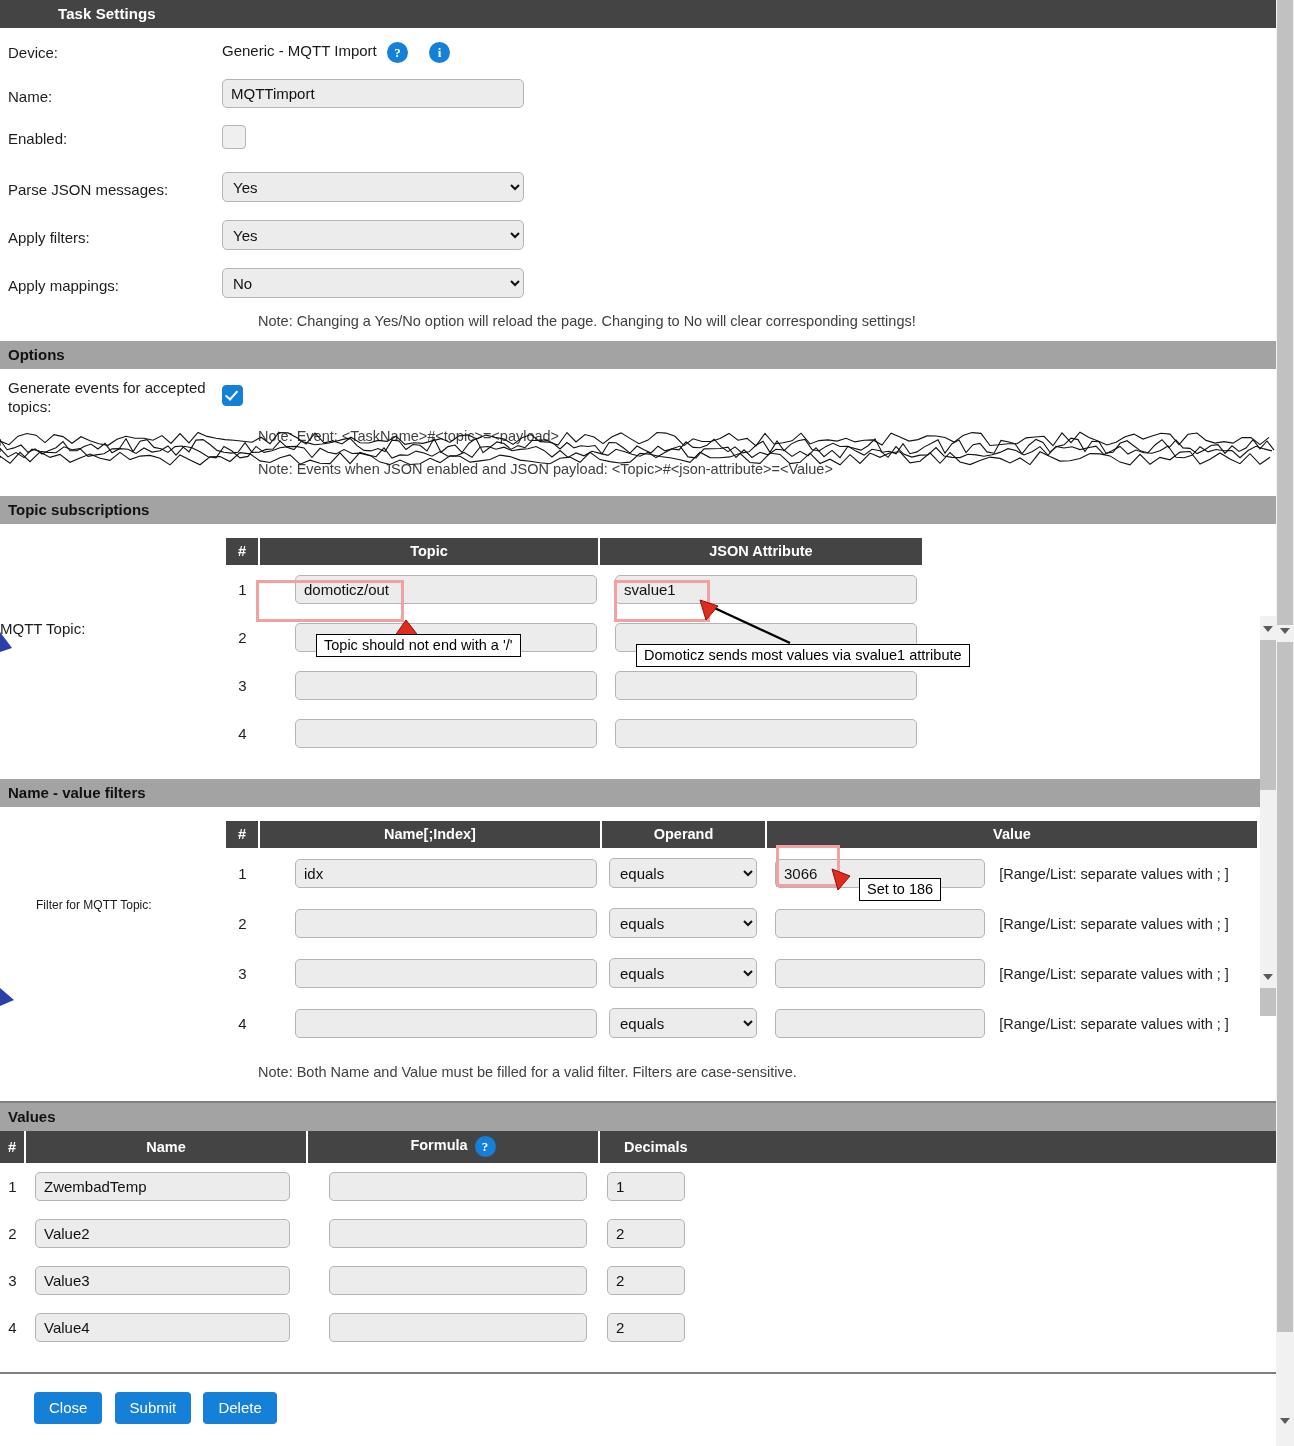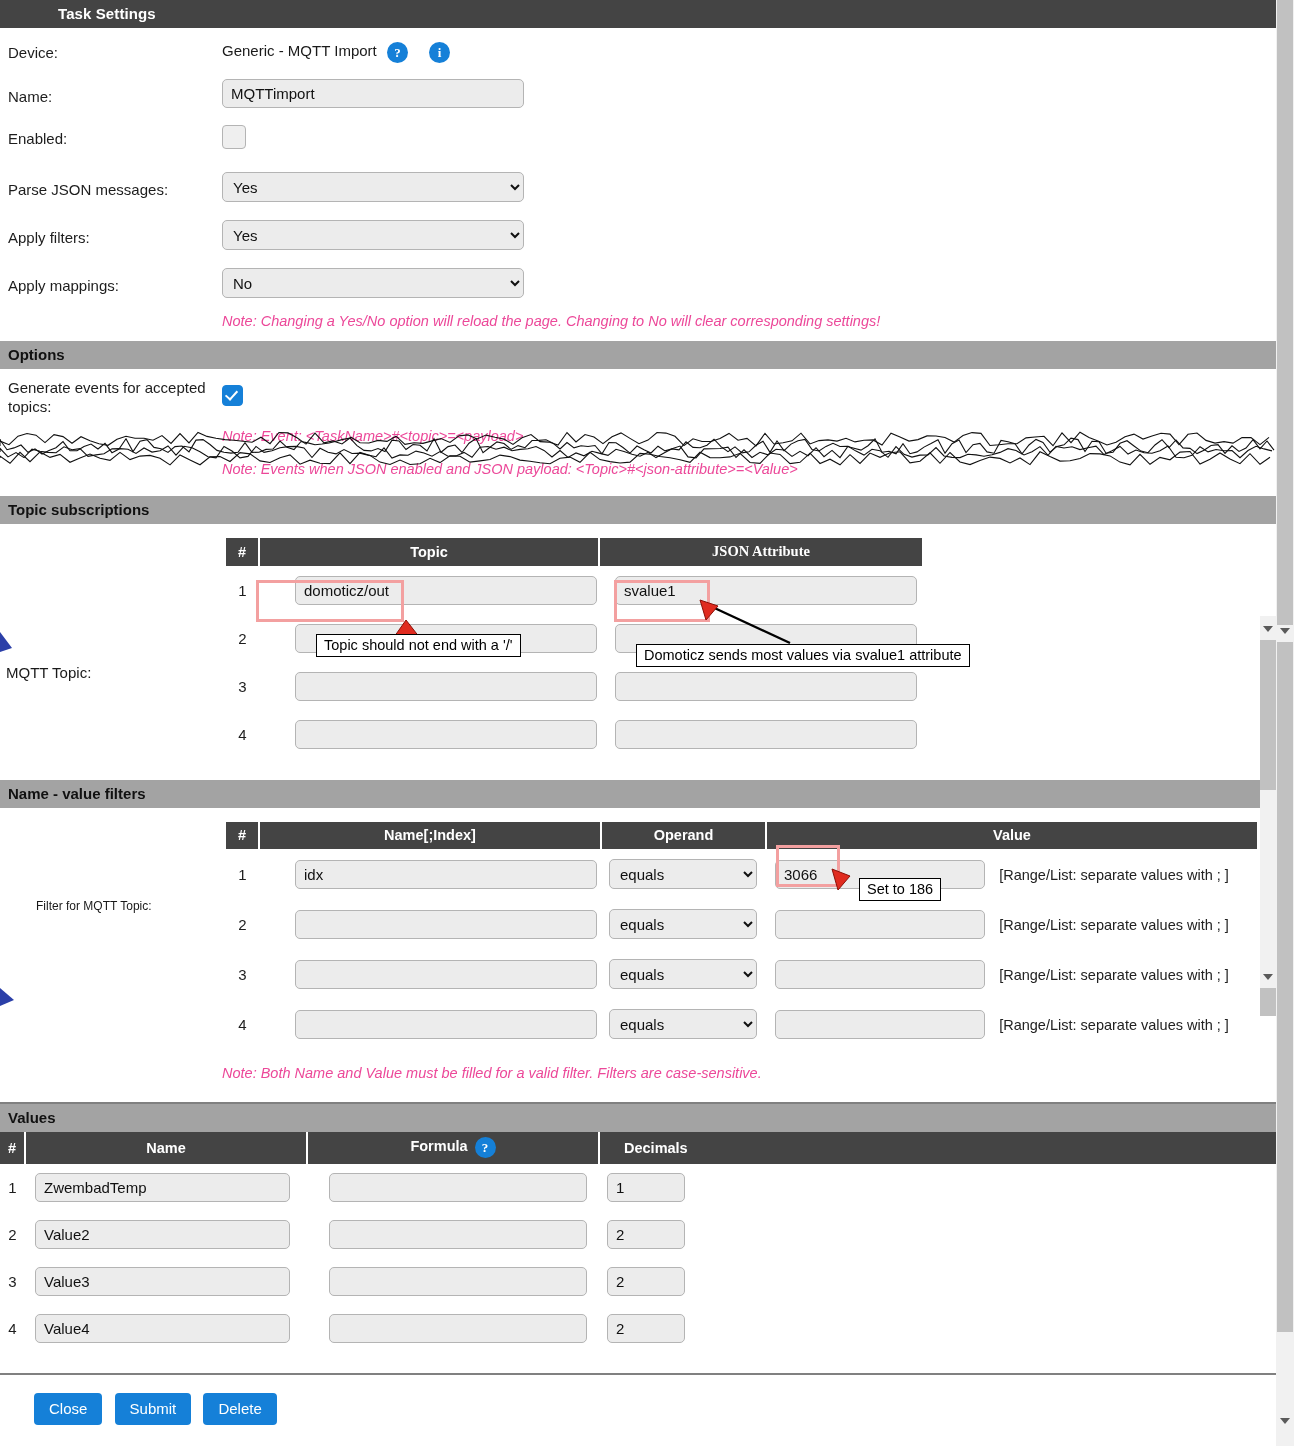--- a/index.html
+++ b/index.html
@@ -73,23 +73,23 @@
     background: #ececec;
     border: 1px solid #b4b4b4;
     border-radius: 5px;
     padding: 3px 6px;
     box-sizing: border-box;
     height: 30px;
     width: 302px;
     outline: none;
   }
   .note {
-    font-style: italic;
-    color: #ec4899;
+    color: #404040;
     font-size: 14.5px;
+    margin-left: 36px;
   }
   
   .badge {
     display: inline-block;
     width: 21px; height: 21px;
     border-radius: 50%;
     background: #1580d8;
     color: #fff;
     font-size: 13px;
     font-weight: bold;
@@ -308,27 +308,27 @@
         <path d="M0,446 L0,439.9 L7,449.7 L14,447.9 L21,445.0 L28,452.3 L35,448.9 L42,454.0 L49,450.5 L56,447.7 L63,441.6 L70,450.8 L77,450.8 L84,446.5 L91,444.0 L98,449.0 L105,443.3 L112,452.7 L119,449.0 L126,438.8 L133,451.6 L140,441.3 L147,439.6 L154,447.4 L161,448.8 L168,452.4 L175,446.6 L182,446.0 L189,451.8 L196,440.1 L203,439.6 L210,444.5 L217,450.4 L224,452.2 L231,453.1 L238,452.2 L245,442.6 L252,452.4 L259,452.2 L266,449.4 L273,449.0 L280,441.1 L287,447.3 L294,449.5 L301,441.5 L308,442.9 L315,444.7 L322,444.0 L329,443.0 L336,441.2 L343,439.4 L350,438.1 L357,445.6 L364,450.4 L371,450.9 L378,448.6 L385,451.5 L392,440.2 L399,441.0 L406,449.5 L413,444.5 L420,445.3 L427,451.0 L434,438.6 L441,452.3 L448,446.6 L455,445.0 L462,452.5 L469,443.2 L476,438.6 L483,452.7 L490,447.2 L497,441.9 L504,443.5 L511,449.4 L518,445.6 L525,447.7 L532,440.5 L539,440.4 L546,439.8 L553,443.1 L560,448.9 L567,442.5 L574,447.9 L581,445.8 L588,446.5 L595,445.5 L602,453.8 L609,442.5 L616,442.7 L623,447.5 L630,453.1 L637,446.0 L644,449.7 L651,453.0 L658,446.2 L665,450.9 L672,448.9 L679,449.9 L686,441.8 L693,447.4 L700,447.8 L707,445.2 L714,439.2 L721,446.6 L728,451.7 L735,446.9 L742,452.8 L749,451.8 L756,445.3 L763,441.3 L770,452.4 L777,441.0 L784,450.6 L791,444.1 L798,440.7 L805,439.4 L812,449.5 L819,451.0 L826,446.4 L833,443.3 L840,446.5 L847,446.3 L854,448.2 L861,450.1 L868,445.7 L875,438.8 L882,452.2 L889,451.2 L896,453.8 L903,443.7 L910,453.7 L917,451.9 L924,447.1 L931,443.6 L938,439.8 L945,453.2 L952,443.7 L959,440.0 L966,452.5 L973,444.7 L980,443.4 L987,451.9 L994,453.2 L1001,440.4 L1008,441.8 L1015,443.8 L1022,453.9 L1029,445.0 L1036,439.4 L1043,442.5 L1050,452.2 L1057,446.4 L1064,444.8 L1071,438.1 L1078,439.6 L1085,451.5 L1092,441.2 L1099,441.7 L1106,453.2 L1113,452.3 L1120,443.3 L1127,440.7 L1134,446.0 L1141,451.1 L1148,452.7 L1155,445.0 L1162,439.7 L1169,447.7 L1176,440.0 L1183,447.9 L1190,448.4 L1197,453.6 L1204,450.2 L1211,445.5 L1218,444.6 L1225,453.4 L1232,445.8 L1239,451.4 L1246,448.1 L1253,439.7 L1260,448.9 L1267,441.0 L1274,450.1"></path>
         <path d="M0,452 L0,448.4 L8,456.9 L16,452.6 L24,457.6 L32,449.2 L40,451.2 L48,452.4 L56,452.8 L64,446.8 L72,449.8 L80,448.6 L88,456.4 L96,454.9 L104,453.8 L112,448.9 L120,448.6 L128,449.3 L136,453.4 L144,448.0 L152,452.1 L160,450.8 L168,446.0 L176,455.2 L184,446.3 L192,447.7 L200,451.7 L208,456.7 L216,457.9 L224,446.4 L232,451.0 L240,457.9 L248,456.4 L256,446.4 L264,452.4 L272,450.7 L280,447.7 L288,446.6 L296,446.4 L304,448.0 L312,457.5 L320,448.3 L328,452.3 L336,453.9 L344,449.6 L352,453.5 L360,453.1 L368,455.1 L376,456.7 L384,447.8 L392,458.0 L400,454.9 L408,455.2 L416,451.1 L424,453.0 L432,456.2 L440,451.6 L448,456.2 L456,455.9 L464,452.4 L472,457.3 L480,447.2 L488,446.5 L496,449.3 L504,447.2 L512,450.8 L520,449.4 L528,448.8 L536,446.5 L544,450.4 L552,457.0 L560,450.5 L568,457.4 L576,452.9 L584,455.8 L592,451.3 L600,453.4 L608,455.4 L616,449.3 L624,451.5 L632,454.3 L640,456.2 L648,452.3 L656,457.6 L664,453.1 L672,448.7 L680,446.1 L688,456.9 L696,457.8 L704,448.9 L712,448.7 L720,448.5 L728,447.1 L736,457.5 L744,449.8 L752,457.5 L760,452.3 L768,454.8 L776,449.2 L784,450.0 L792,456.4 L800,451.3 L808,455.7 L816,447.7 L824,456.7 L832,450.4 L840,457.6 L848,446.3 L856,451.1 L864,455.1 L872,449.3 L880,450.7 L888,457.3 L896,446.6 L904,454.3 L912,457.1 L920,455.1 L928,454.9 L936,447.5 L944,456.0 L952,457.4 L960,457.6 L968,454.2 L976,454.9 L984,456.3 L992,454.7 L1000,452.4 L1008,448.7 L1016,450.5 L1024,454.9 L1032,451.7 L1040,446.6 L1048,455.3 L1056,446.4 L1064,448.0 L1072,446.7 L1080,449.6 L1088,447.8 L1096,446.1 L1104,454.6 L1112,450.8 L1120,446.4 L1128,454.1 L1136,450.1 L1144,452.7 L1152,453.3 L1160,450.7 L1168,446.0 L1176,457.2 L1184,457.7 L1192,455.3 L1200,446.7 L1208,451.9 L1216,449.5 L1224,450.8 L1232,450.5 L1240,457.7 L1248,450.5 L1256,446.3 L1264,448.9 L1272,450.9"></path>
         <path d="M0,458 L0,456.2 L10,463.3 L20,452.3 L30,461.7 L40,451.9 L50,457.4 L60,454.4 L70,462.3 L80,458.1 L90,454.0 L100,458.3 L110,460.4 L120,452.4 L130,459.6 L140,456.1 L150,455.4 L160,458.3 L170,464.9 L180,454.9 L190,459.9 L200,464.8 L210,456.7 L220,456.6 L230,461.5 L240,452.6 L250,453.9 L260,460.9 L270,462.5 L280,457.8 L290,454.9 L300,464.2 L310,460.2 L320,463.2 L330,463.6 L340,452.8 L350,463.6 L360,452.4 L370,455.4 L380,462.1 L390,464.5 L400,460.0 L410,464.5 L420,463.7 L430,458.3 L440,462.6 L450,455.9 L460,456.2 L470,462.1 L480,460.9 L490,459.5 L500,455.1 L510,456.6 L520,460.1 L530,461.2 L540,462.7 L550,463.7 L560,458.3 L570,457.1 L580,462.3 L590,452.3 L600,459.6 L610,461.6 L620,463.0 L630,462.1 L640,453.4 L650,454.2 L660,456.5 L670,457.7 L680,459.8 L690,462.4 L700,452.3 L710,457.6 L720,457.8 L730,456.9 L740,453.3 L750,462.5 L760,463.4 L770,453.0 L780,454.4 L790,463.6 L800,462.3 L810,453.2 L820,463.5 L830,459.2 L840,464.8 L850,454.7 L860,463.4 L870,453.1 L880,457.3 L890,452.8 L900,451.8 L910,462.8 L920,461.2 L930,452.8 L940,463.3 L950,452.5 L960,462.0 L970,464.6 L980,460.4 L990,457.1 L1000,458.4 L1010,462.9 L1020,458.0 L1030,464.6 L1040,451.8 L1050,456.6 L1060,461.1 L1070,460.8 L1080,458.6 L1090,453.6 L1100,453.9 L1110,455.9 L1120,462.1 L1130,464.8 L1140,454.4 L1150,464.3 L1160,457.4 L1170,459.8 L1180,452.1 L1190,451.5 L1200,464.1 L1210,459.3 L1220,453.0 L1230,458.9 L1240,463.7 L1250,453.7 L1260,464.3 L1270,457.3"></path>
       </g>
   </svg>
 
   <div class="bar-gray" style="margin-top:19px;">Topic subscriptions</div>
 
 
   <div style="position:relative;margin-top:14px;">
-    <div style="position:absolute;left:6px;top:82px;font-size:15px;margin-top:44px;">MQTT Topic:</div>
+    <div style="position:absolute;left:0;top:82px;font-size:15px;">MQTT Topic:</div>
     <table class="grid" style="margin-left:226px;">
       <thead>
         <tr>
           <th style="width:32px;">#</th>
           <th style="width:338px;">Topic</th>
-          <th style="width:322px;font-family:Liberation Serif, serif;">JSON Attribute</th>
+          <th style="width:322px;">JSON Attribute</th>
         </tr>
       </thead>
       <tbody>
         <tr style="height:48px;">
           <td class="num">1</td>
           <td><input class="tb" style="width: 302px; margin-left: 36px;" value="domoticz/out"></td>
           <td><input class="tb" style="width: 302px; margin-left: 16px;" value="svalue1"></td>
         </tr>
         <tr style="height:48px;">
           <td class="num">2</td>

